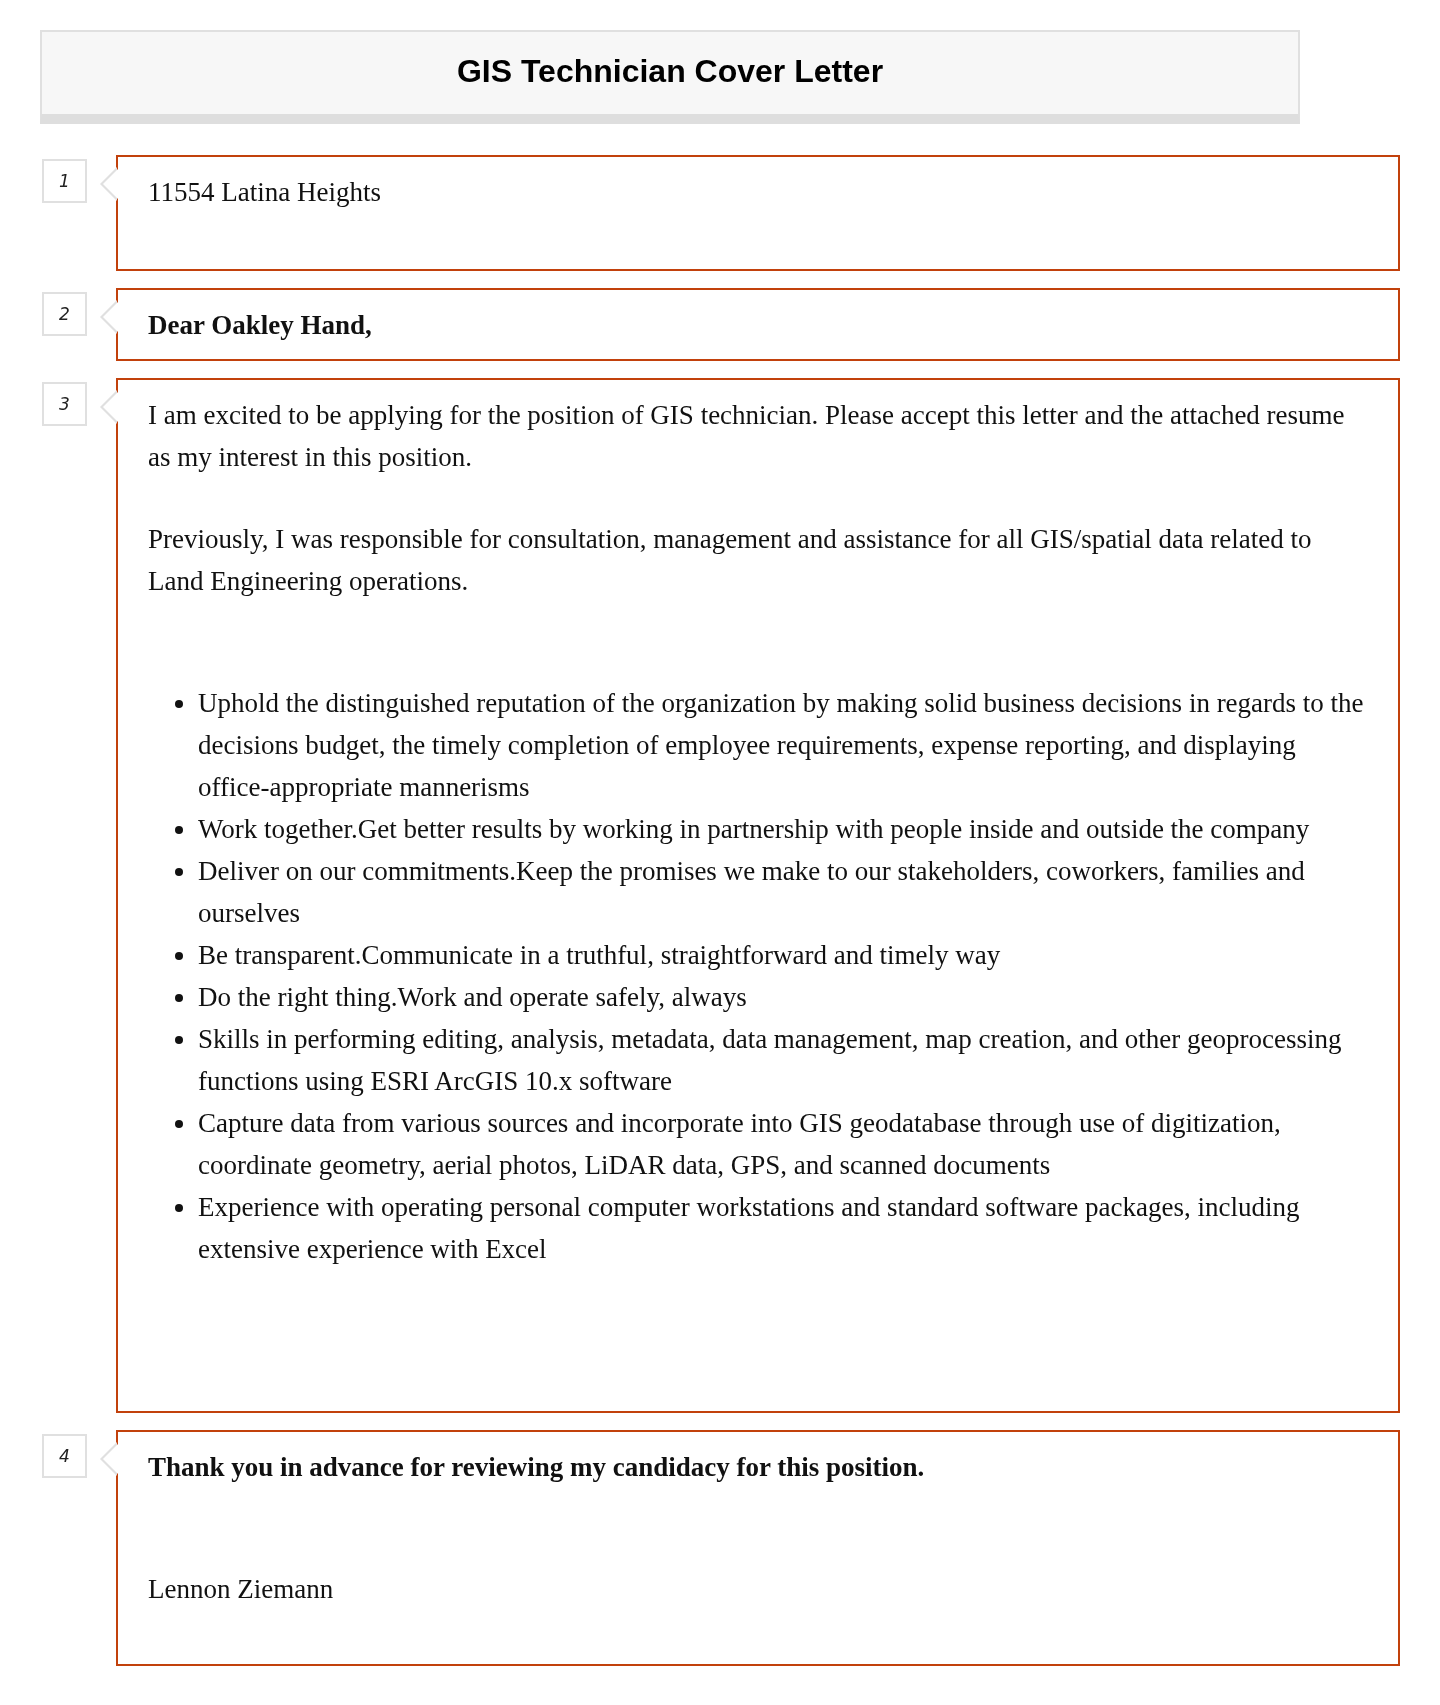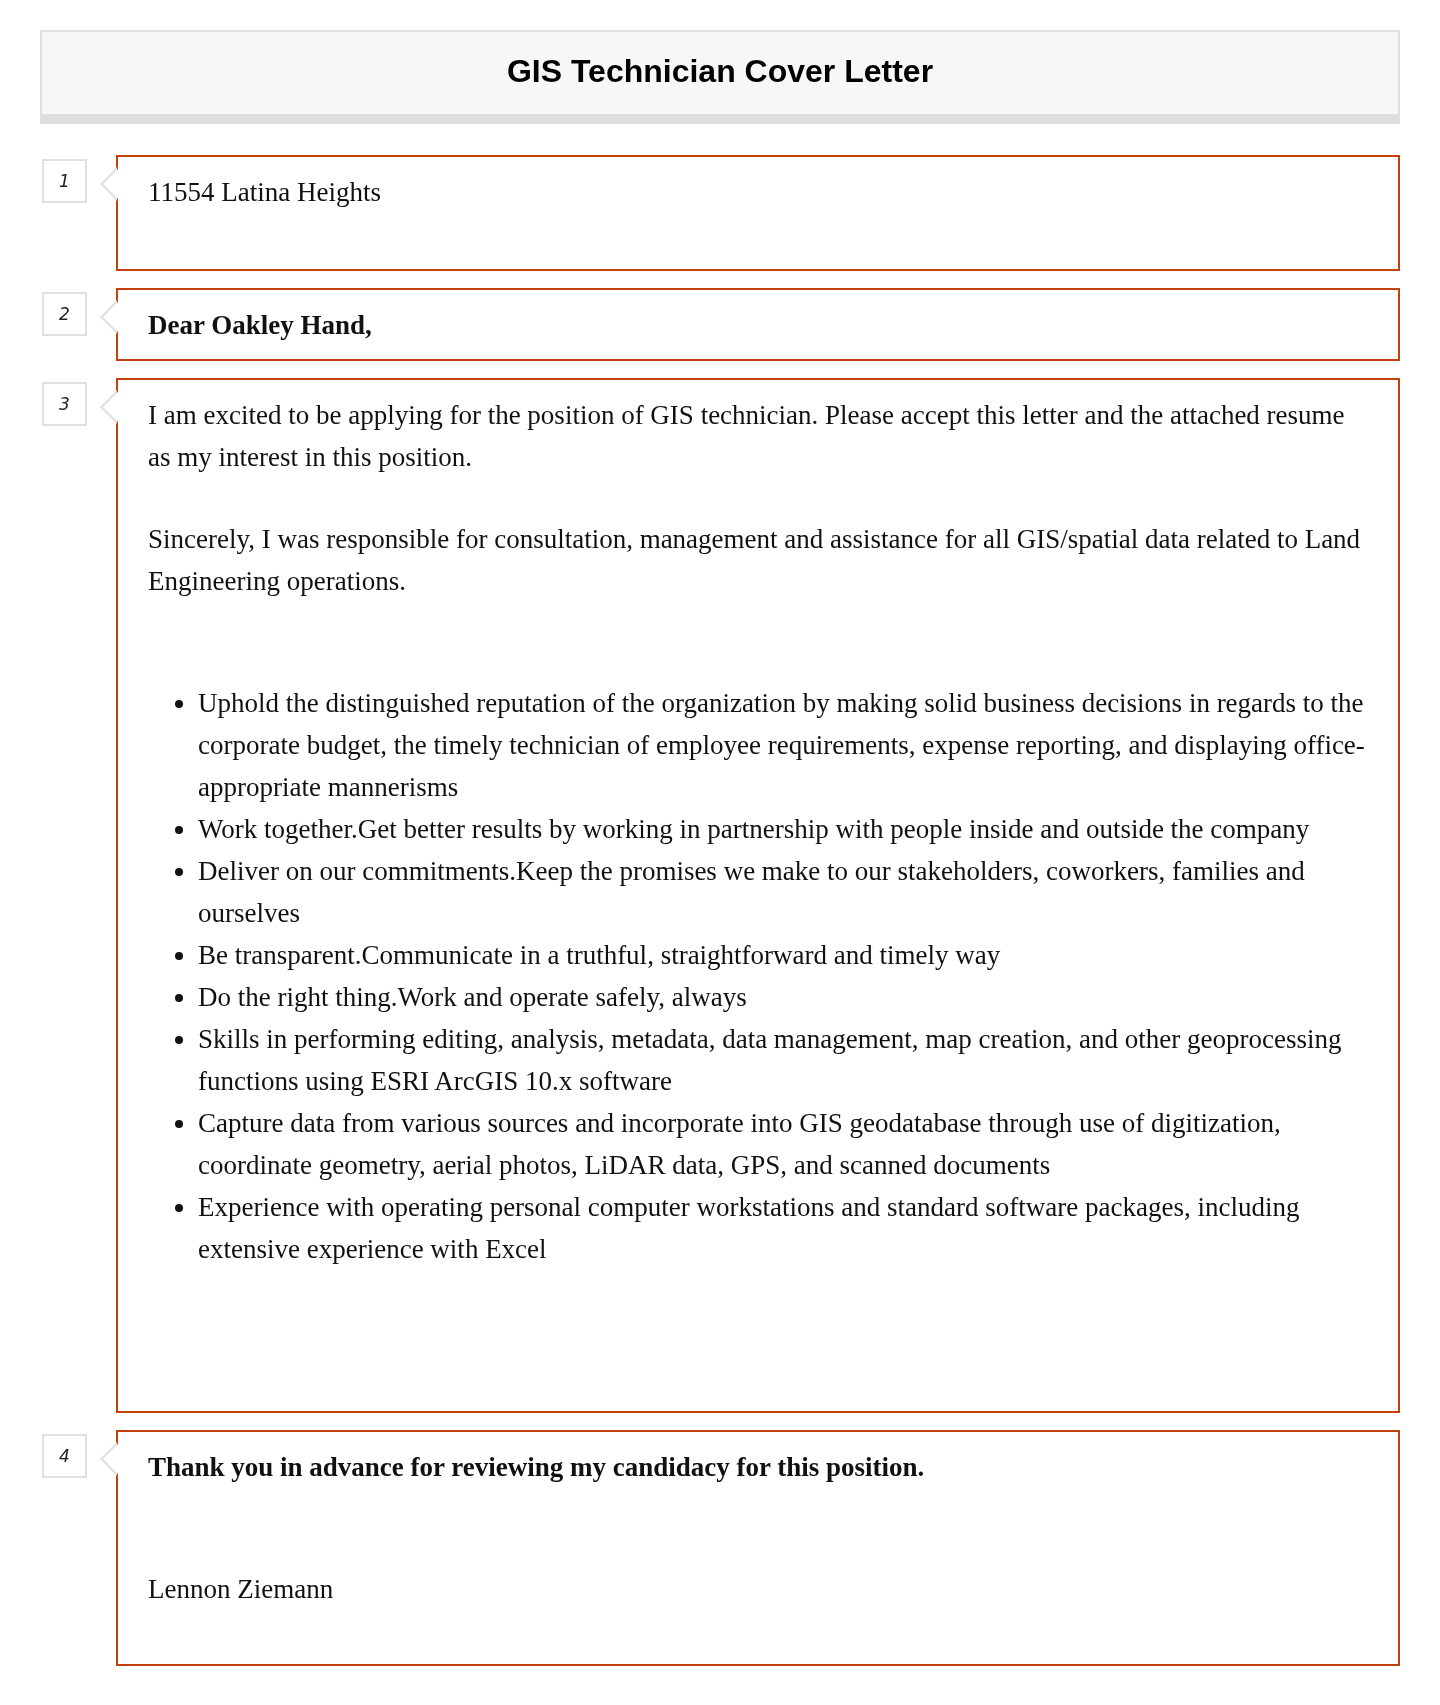--- a/index.html
+++ b/index.html
@@ -1,18 +1,18 @@
 <!DOCTYPE html>
 <html><head>
 <meta charset="utf-8">
 <style>
   html, body { margin: 0; padding: 0; background: #ffffff; }
   body { width: 1440px; height: 1705px; position: relative; font-family: "Liberation Serif", serif; color: #111; }
   .header {
-    position: absolute; left: 40px; top: 30px; width: 1360px; height: 94px;
+    position: absolute; left: 40px; top: 30px; width: 1260px; height: 94px;
     background: #f7f7f7; border: 2px solid #e0e0e0; border-bottom: 10px solid #dedede;
     box-sizing: border-box; display: flex; align-items: center; justify-content: center;
   }
   .header h1 {
     margin: 0; font-family: "Liberation Sans", sans-serif; font-weight: bold;
     font-size: 32px; color: #000; position: relative; top: -2px;
   }
   .section { position: absolute; left: 40px; width: 1360px; }
   .num {
     position: absolute; left: 2px; top: 4px; width: 45px; height: 44px;
@@ -61,25 +61,25 @@
   <div class="card">
     <p class="bold">Dear Oakley Hand,</p>
   </div>
 </div>
 
 <div class="section" style="top:378px; height:1035px;">
   <div class="num">3</div>
   <div class="card">
     <p>I am excited to be applying for the position of GIS technician. Please accept this letter and the attached resume as my interest in this position.</p>
     <div class="gap"></div>
-    <p>Sincerely, I was responsible for consultation, management and assistance for all GIS/spatial data related to Land Engineering operations.</p>
+    <p>Previously, I was responsible for consultation, management and assistance for all GIS/spatial data related to Land Engineering operations.</p>
     <div class="gap"></div>
     <div class="gap"></div>
     <ul>
-      <li>Uphold the distinguished reputation of the organization by making solid business decisions in regards to the corporate budget, the timely technician of employee requirements, expense reporting, and displaying office-appropriate mannerisms</li>
+      <li>Uphold the distinguished reputation of the organization by making solid business decisions in regards to the decisions budget, the timely completion of employee requirements, expense reporting, and displaying office-appropriate mannerisms</li>
       <li>Work together.Get better results by working in partnership with people inside and outside the company</li>
       <li>Deliver on our commitments.Keep the promises we make to our stakeholders, coworkers, families and ourselves</li>
       <li>Be transparent.Communicate in a truthful, straightforward and timely way</li>
       <li>Do the right thing.Work and operate safely, always</li>
       <li>Skills in performing editing, analysis, metadata, data management, map creation, and other geoprocessing functions using ESRI ArcGIS 10.x software</li>
       <li>Capture data from various sources and incorporate into GIS geodatabase through use of digitization, coordinate geometry, aerial photos, LiDAR data, GPS, and scanned documents</li>
       <li>Experience with operating personal computer workstations and standard software packages, including extensive experience with Excel</li>
     </ul>
   </div>
 </div>

